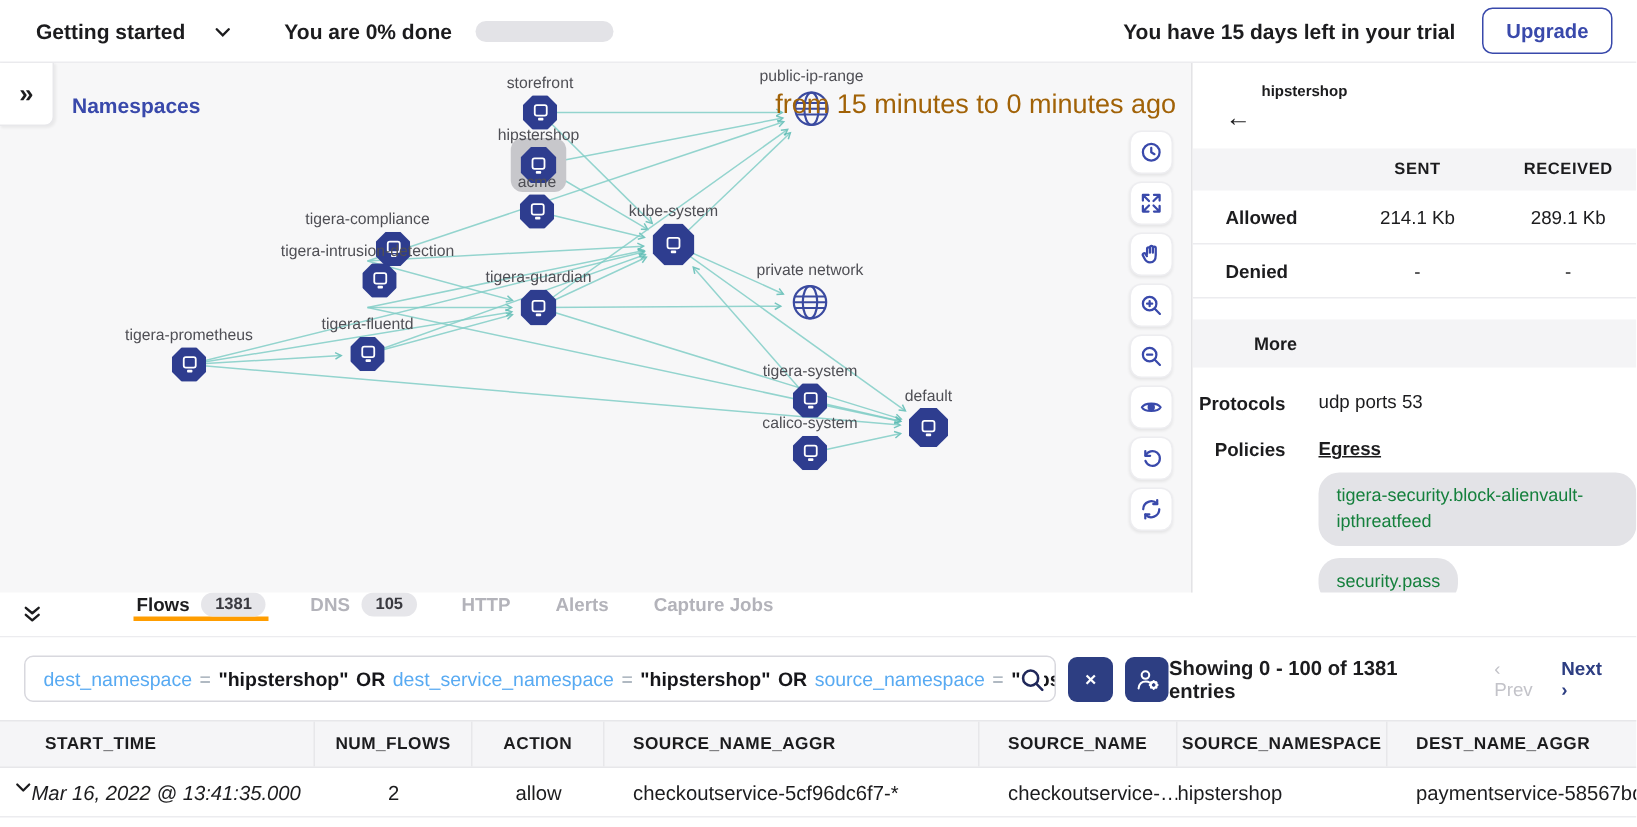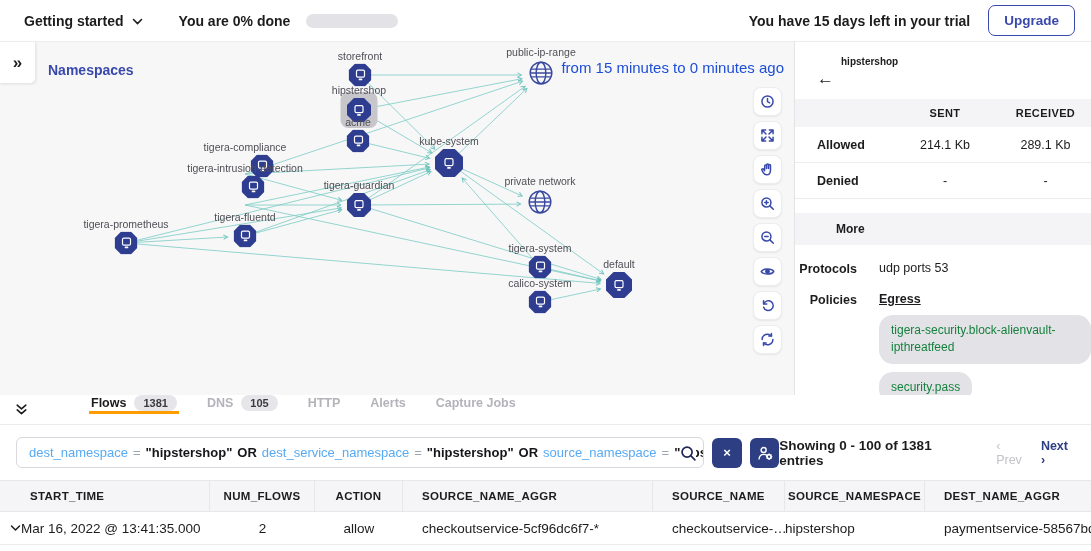--- a/index.html
+++ b/index.html
@@ -2,38 +2,38 @@
 <html><head>
 <meta charset="utf-8">
 <style>
   * { box-sizing: border-box; margin: 0; padding: 0; }
   html,body { width:1091px; height:551px; overflow:hidden; background:#fff;
     font-family:"Liberation Sans", sans-serif; color:#1c1c1e; }
 
   
   .topbar { height:42px; display:flex; align-items:center; background:#fff;
     border-bottom:1px solid #ececef; padding:0 16px 0 24px; }
-  .gs { display:flex; align-items:center; gap:8px; font-size:14px; font-weight:bold; cursor:pointer; }
+  .gs { display:flex; align-items:center; gap:19px; font-size:14px; font-weight:bold; cursor:pointer; }
   .gs svg { margin-top:2px; }
   .done-text { margin-left:36px; font-size:14px; font-weight:bold; }
   .progress-pill { margin-left:16px; width:92px; height:14px; border-radius:7px; background:#e3e3e7; }
   .topbar .spacer { flex:1; }
   .trial-text { font-size:14px; font-weight:bold; margin-right:18px; }
   .upgrade-btn { border:1.5px solid #3949ab; color:#3949ab; background:#fff; font-weight:bold;
     font-size:13.5px; padding:7px 15px; border-radius:7px; cursor:pointer; font-family:inherit; }
 
   
   .main { height:353px; display:flex; }
   .graph-panel { width:795px; position:relative; background:#f7f7f8; border-right:1px solid #e3e3e6; }
   .collapse-box { position:absolute; left:0; top:0; width:36px; height:42px; background:#fff;
     border-right:1px solid #e8e8eb; border-bottom:1px solid #e8e8eb; border-radius:0 0 6px 0;
     display:flex; align-items:center; justify-content:center; font-size:17px; font-weight:bold;
     cursor:pointer; z-index:5; box-shadow:1px 1px 2px rgba(0,0,0,.06); }
   .panel-title { position:absolute; left:48px; top:20px; font-size:14px; font-weight:bold; color:#3949ab; z-index:5; }
-  .time-range { position:absolute; right:10px; top:17px; font-size:15px; color:#1d4ed8; z-index:5; }
+  .time-range { position:absolute; right:10px; top:17px; font-size:18px; color:#a16207; z-index:5; }
 
   .edges-svg { position:absolute; left:0; top:0; z-index:1; }
   .nodes-layer { position:absolute; inset:0; z-index:2; }
   .gnode { position:absolute; transform:translate(-50%,-50%); }
   .gnode .octagon { background:#2e3d8f; display:grid; place-items:center;
     clip-path:polygon(29% 0%,71% 0%,100% 29%,100% 71%,71% 100%,29% 100%,0% 71%,0% 29%); }
   .gnode.selected::before { content:""; position:absolute; left:50%; top:50%;
     transform:translate(-50%,-50%); width:37px; height:36px; background:#c7c7cb; border-radius:8px; z-index:-1; }
   .gnode .nlabel { position:absolute; bottom:100%; left:50%; transform:translateX(-50%);
     margin-bottom:2px; white-space:nowrap; font-size:10.5px; color:#4f4f55; }
@@ -92,21 +92,21 @@
   .ftable { width:100%; }
   .frow { display:grid; grid-template-columns:210px 105px 88px 250px 132px 140px 1fr; align-items:center; }
   .fhead { background:#f5f5f7; border-top:1px solid #e7e7ea; border-bottom:1px solid #e7e7ea; height:32px;
     font-size:11.5px; font-weight:bold; letter-spacing:.3px; }
   .fhead > div { border-right:1px solid #e7e7ea; height:100%; display:flex; align-items:center; justify-content:center; }
   .fhead > div:last-child { border-right:none; }
   .fhead > div:first-child { justify-content:flex-start; padding-left:30px; }
   .fhead > div:nth-child(4), .fhead > div:nth-child(5), .fhead > div:nth-child(7) { justify-content:flex-start; padding-left:19px; }
   .fbody-row { height:33px; font-size:13.5px; border-bottom:1px solid #ececef; background:#fff; }
   .fbody-row > div { overflow:hidden; white-space:nowrap; }
-  .cell-time { display:flex; align-items:center; gap:0; padding-left:10px; }
+  .cell-time { display:flex; align-items:flex-start; gap:0; padding-left:10px;font-style:italic; }
   .row-expander { cursor:pointer; display:grid; place-items:center; }
   .fbody-row > div:nth-child(2), .fbody-row > div:nth-child(3) { text-align:center; }
   .fbody-row > div:nth-child(4), .fbody-row > div:nth-child(5), .fbody-row > div:nth-child(7) { padding-left:19px; }
 </style>
 </head>
 <body>
 
 <div class="topbar">
   <div class="gs">
     <span>Getting started</span>

